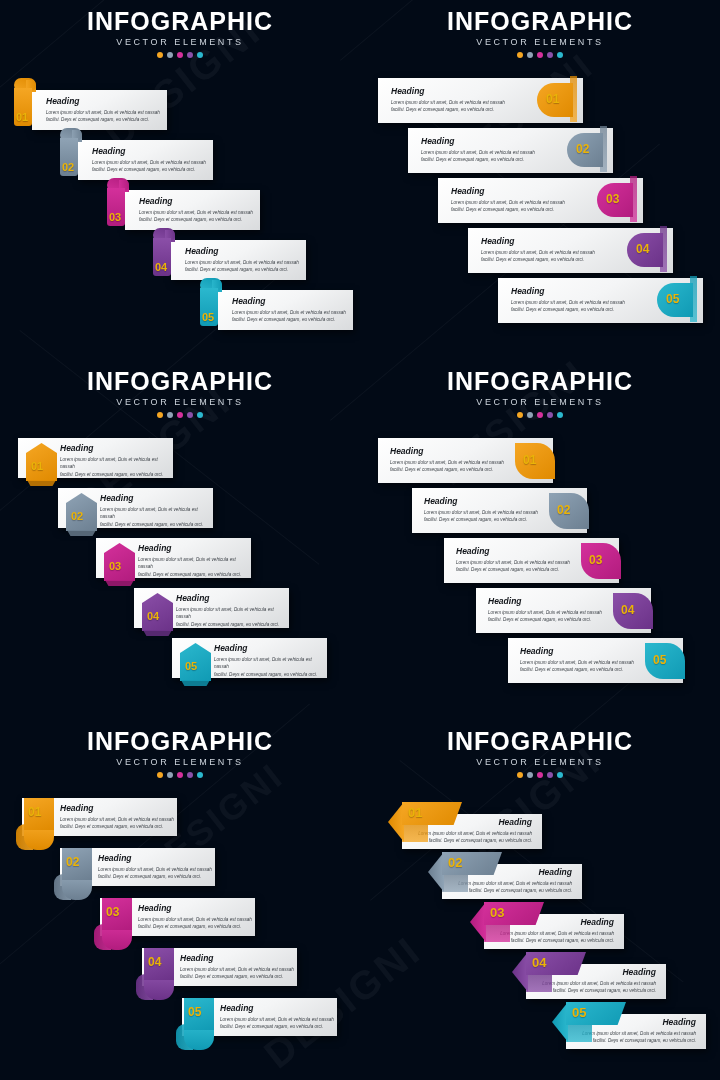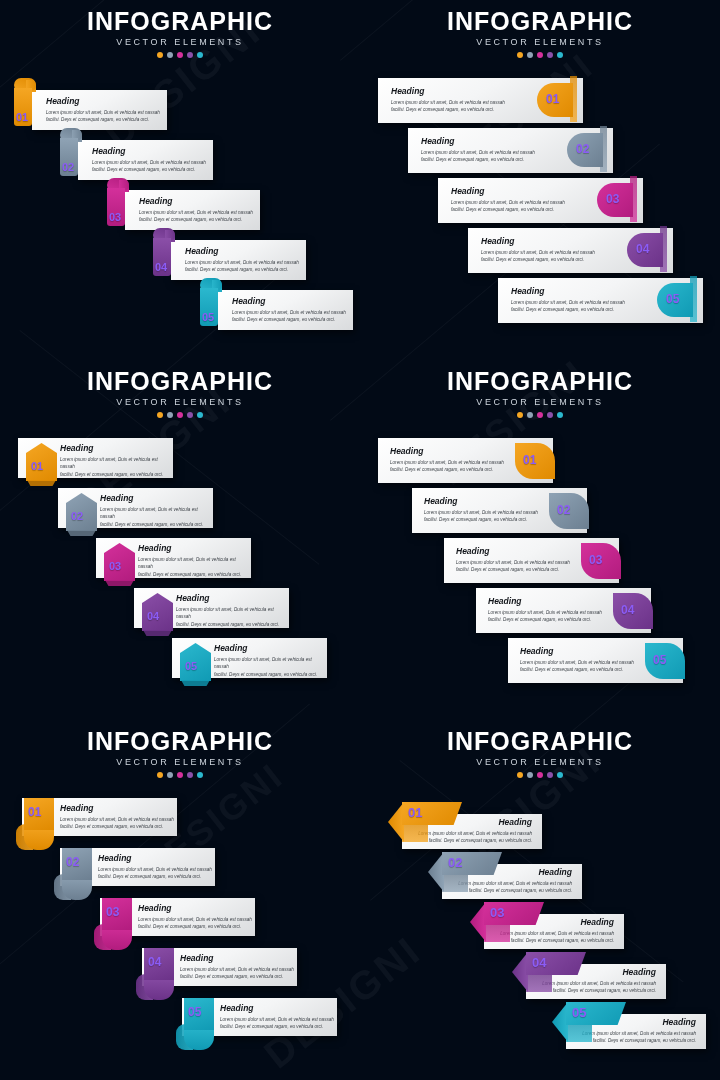--- a/index.html
+++ b/index.html
@@ -89,21 +89,21 @@
   }
   .body {
     font-style: italic;
     color: #3d4248;
     font-size: 4.6px;
     line-height: 1.65;
     margin-top: 3px;
   }
   .num {
     position: absolute;
-    color: #8b5cf6;
+    color: #eab308;
     font-weight: bold;
     font-size: 13px;
     line-height: 1;
     z-index: 4;
     text-shadow: 0 1px 1px rgba(0,0,0,0.25);
   }
 
   
   .p1 .mark { position: absolute; z-index: 3; }
   .p1 .mark .stem {

